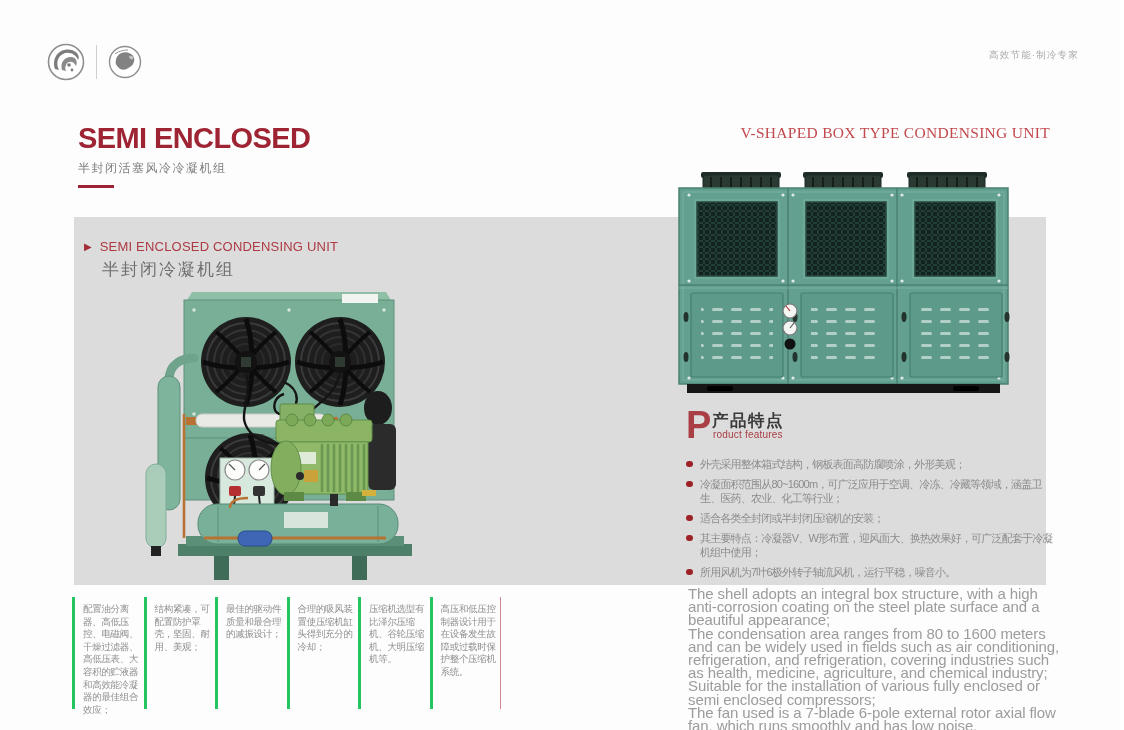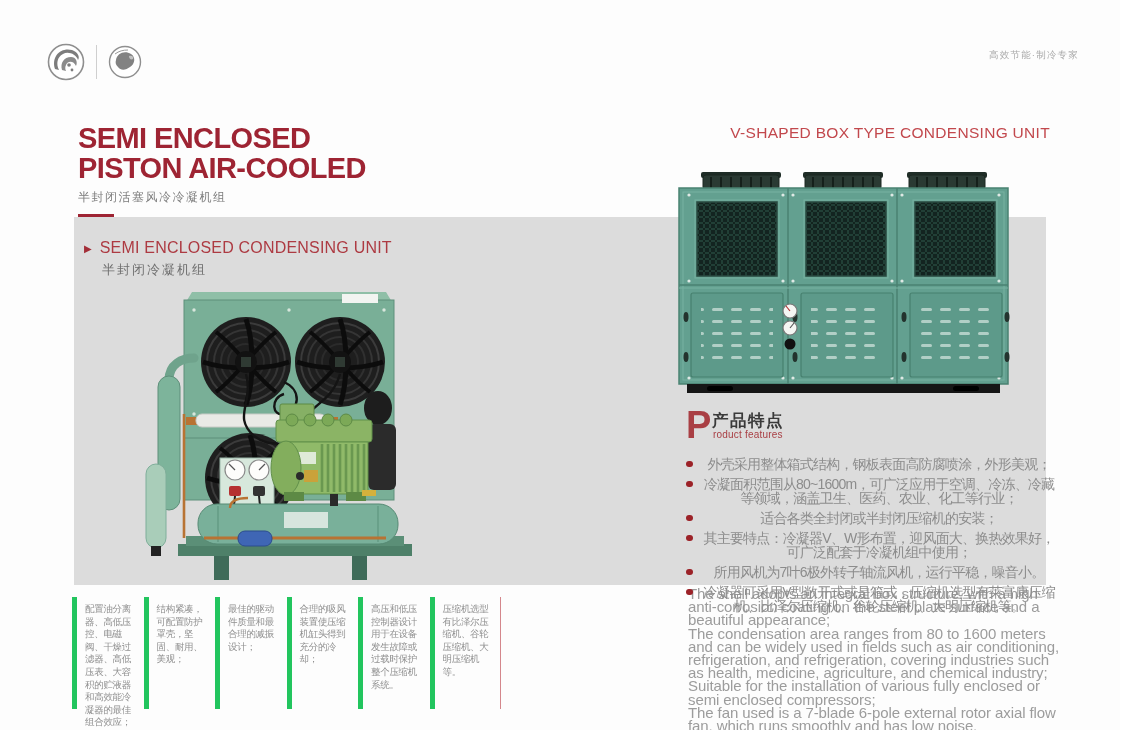--- a/index.html
+++ b/index.html
@@ -12,52 +12,52 @@
   #logo-divider{width:1px;height:34px;background:#cfcfcf;margin:0 10px;}
   #tagline{position:absolute;right:41px;top:49px;font-size:9.5px;color:#a8a8a8;letter-spacing:1.2px;}
 
   
   #hero{position:absolute;left:78px;top:124px;}
   .hero-line{font-size:29px;font-weight:800;color:#9e2433;line-height:29.5px;letter-spacing:-0.6px;}
   #hero-sub{margin-top:6px;font-size:12px;color:#7d7d7d;letter-spacing:1.5px;}
   #hero-rule{margin-top:8px;width:36px;height:3px;background:#9e2433;}
 
   
-  #right-head{position:absolute;right:70px;top:124px;text-align:right;}
+  #right-head{position:absolute;right:70px;top:124px;text-align:right;font-family:Liberation Serif, serif;}
   #right-head .en{font-size:15.5px;color:#c2484d;letter-spacing:0.3px;}
   #right-head .cn{margin-top:5px;font-size:13.5px;color:#4a4a4a;letter-spacing:1px;}
   #right-head .tri{color:#a32e38;font-size:10px;margin-right:5px;vertical-align:1px;}
 
   
   #band{position:absolute;left:74px;top:217px;width:972px;height:368px;background:#dcdcdc;}
 
   
   #sect-head{position:absolute;left:84px;top:239px;z-index:3;}
   #sect-head .row{display:flex;align-items:center;}
   #sect-head .tri{color:#a32e38;font-size:10px;margin-right:8px;}
-  #sect-head .en{font-size:16px;color:#ad3a42;letter-spacing:0.2px;}
-  #sect-head .cn{margin-left:18px;margin-top:4px;font-size:13px;color:#6f6f6f;letter-spacing:2px;}
+  #sect-head .en{font-size:13px;color:#ad3a42;letter-spacing:0.2px;}
+  #sect-head .cn{margin-left:18px;margin-top:4px;font-size:17px;color:#6f6f6f;letter-spacing:2px;}
 
   
   #piston-photo{position:absolute;left:134px;top:286px;z-index:2;}
   #box-photo{position:absolute;left:671px;top:172px;z-index:2;}
 
   
   #features{position:absolute;left:686px;top:405px;width:372px;z-index:3;}
   #features-head{position:relative;height:48px;}
   #f-initial{font-size:38px;font-weight:700;color:#a93f44;line-height:40px;}
   #f-cn{position:absolute;left:26px;top:5px;font-size:16.5px;font-weight:700;color:#3a3a3a;letter-spacing:1.5px;text-align:center;}
   #f-en{position:absolute;left:27px;top:24px;font-size:10px;color:#a93f44;letter-spacing:0.2px;}
   #feature-list{list-style:none;margin:4px 0 0 0;padding:0;}
-  #feature-list li{position:relative;padding-left:14px;margin-bottom:6px;font-size:14px;line-height:14px;color:#8c8c8c;letter-spacing:-0.8px;text-align:center;}
+  #feature-list li{position:relative;padding-left:14px;margin-bottom:6px;font-size:11px;line-height:14px;color:#8c8c8c;letter-spacing:-0.8px;}
   #feature-list li::before{content:"";position:absolute;left:0;top:3.5px;width:6.5px;height:6.5px;border-radius:50%;background:#9c2228;}
 
   
   #spec{position:absolute;left:72px;top:597px;display:flex;height:112px;}
-  .spec-col{width:71.5px;border-left:5px solid #22c55e;padding:6px 4px 0 8px;font-size:9.5px;line-height:12.6px;color:#8f8f8f;letter-spacing:-0.3px;}
+  .spec-col{width:71.5px;border-left:3px solid #22c55e;padding:6px 4px 0 8px;font-size:9.5px;line-height:12.6px;color:#8f8f8f;letter-spacing:-0.3px;}
   .spec-col:last-child{border-right:1px solid #d4878c;}
 
   
   #desc{position:absolute;left:688px;top:587px;width:380px;}
   #desc .dline{font-size:15px;line-height:13.2px;color:#9c9c9c;letter-spacing:-0.1px;}
 </style>
 </head>
 <body>
 
 <div id="page">
@@ -76,21 +76,20 @@
       <path d="M-9,-2 C-8,-9 0,-12 6,-8 C11,-5 10,2 5,5 C1,8 -4,9 -7,5 C-9,3 -10,1 -9,-2 Z" fill="#828282"></path>
       <path d="M4,-6 C7,-7 9,-5 8,-3 C6,-2 4,-3 4,-6 Z" fill="#ffffff" opacity="0.5"></path>
       <path d="M-10,-8 C-6,-11 -2,-12 3,-12" stroke="#9a9a9a" stroke-width="1" fill="none"></path>
     </svg>
   </div>
 
   <div id="tagline">高效节能·制冷专家</div>
 
   <div id="hero">
     <div class="hero-line">SEMI ENCLOSED</div>
-    <div class="hero-line">PISTON AIR-COOLED</div>
     <div id="hero-sub">半封闭活塞风冷冷凝机组</div>
     <div id="hero-rule"></div>
   </div>
 
   <div id="right-head">
     <div class="en">V-SHAPED BOX TYPE CONDENSING UNIT</div>
   </div>
 
   <div id="band"></div>
 
@@ -323,31 +322,30 @@
       <span id="f-initial">P</span>
       <span id="f-cn">产品特点</span>
       <span id="f-en">roduct features</span>
     </div>
     <ul id="feature-list">
       <li>外壳采用整体箱式结构，钢板表面高防腐喷涂，外形美观；</li>
       <li>冷凝面积范围从80~1600m，可广泛应用于空调、冷冻、冷藏等领域，涵盖卫生、医药、农业、化工等行业；</li>
       <li>适合各类全封闭或半封闭压缩机的安装；</li>
       <li>其主要特点：冷凝器V、W形布置，迎风面大、换热效果好，可广泛配套于冷凝机组中使用；</li>
       <li>所用风机为7叶6极外转子轴流风机，运行平稳，噪音小。</li>
-      <li>冷凝器可采用V型敞开式或是箱式，压缩机选型有莱富康压缩机、比泽尔压缩机、谷轮压缩机、大明压缩机等。</li>
     </ul>
   </div>
 
   <div id="spec">
     <div class="spec-col">配置油分离器、高低压控、电磁阀、干燥过滤器、高低压表、大容积的贮液器和高效能冷凝器的最佳组合效应；</div>
     <div class="spec-col">结构紧凑，可配置防护罩壳，坚固、耐用、美观；</div>
     <div class="spec-col">最佳的驱动件质量和最合理的减振设计；</div>
     <div class="spec-col">合理的吸风装置使压缩机缸头得到充分的冷却；</div>
+    <div class="spec-col">压缩机选型有比泽尔压缩机、谷轮压缩机、大明压缩机等。</div>
     <div class="spec-col">高压和低压控制器设计用于在设备发生故障或过载时保护整个压缩机系统。</div>
-    <div class="spec-col">压缩机选型有比泽尔压缩机、谷轮压缩机、大明压缩机等。</div>
   </div>
 
   <div id="desc">
     <div class="dline">The shell adopts an integral box structure, with a high anti-corrosion coating on the steel plate surface and a beautiful appearance;</div>
     <div class="dline">The condensation area ranges from 80 to 1600 meters and can be widely used in fields such as air conditioning, refrigeration, and refrigeration, covering industries such as health, medicine, agriculture, and chemical industry;</div>
     <div class="dline">Suitable for the installation of various fully enclosed or semi enclosed compressors;</div>
     <div class="dline">The fan used is a 7-blade 6-pole external rotor axial flow fan, which runs smoothly and has low noise.</div>
 
   </div>
 

